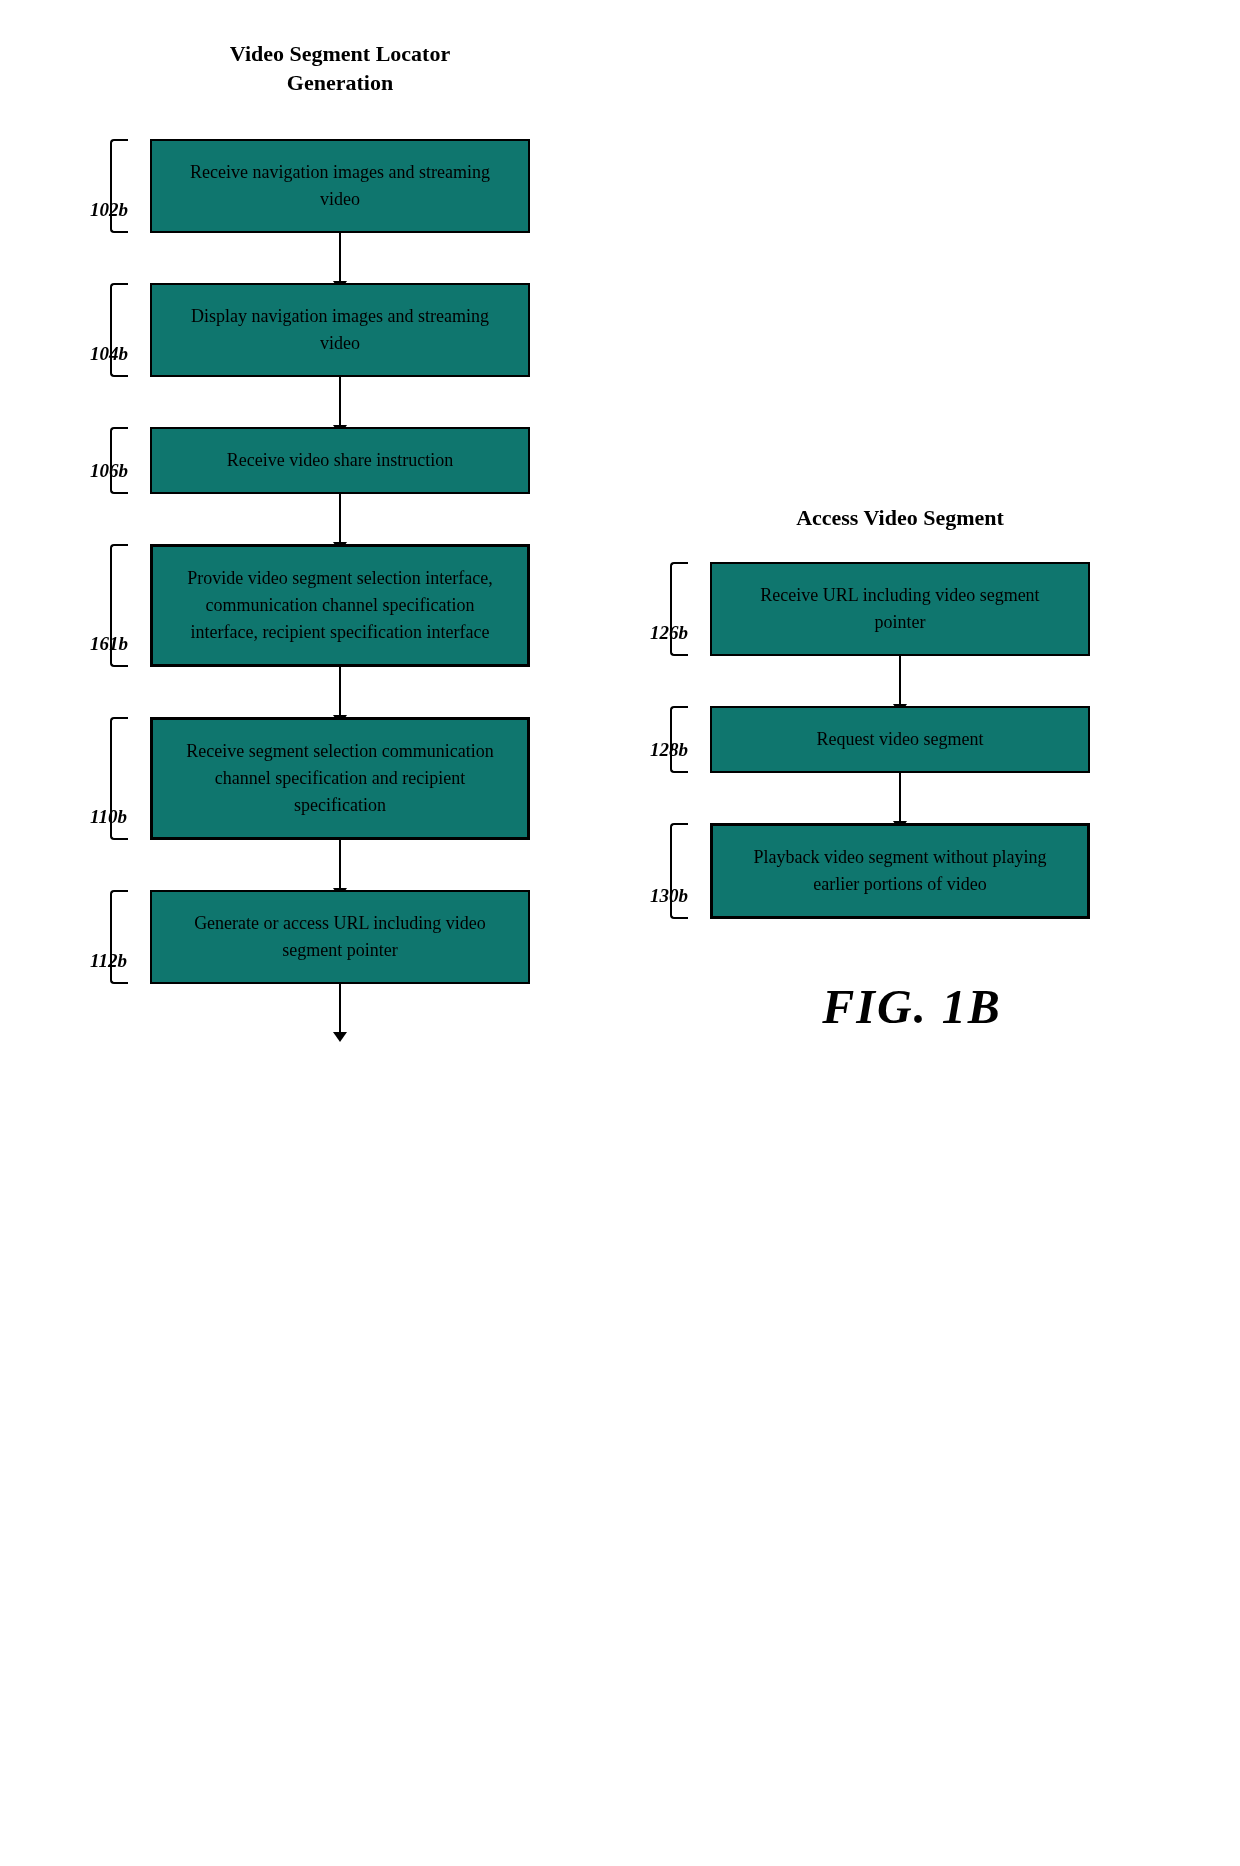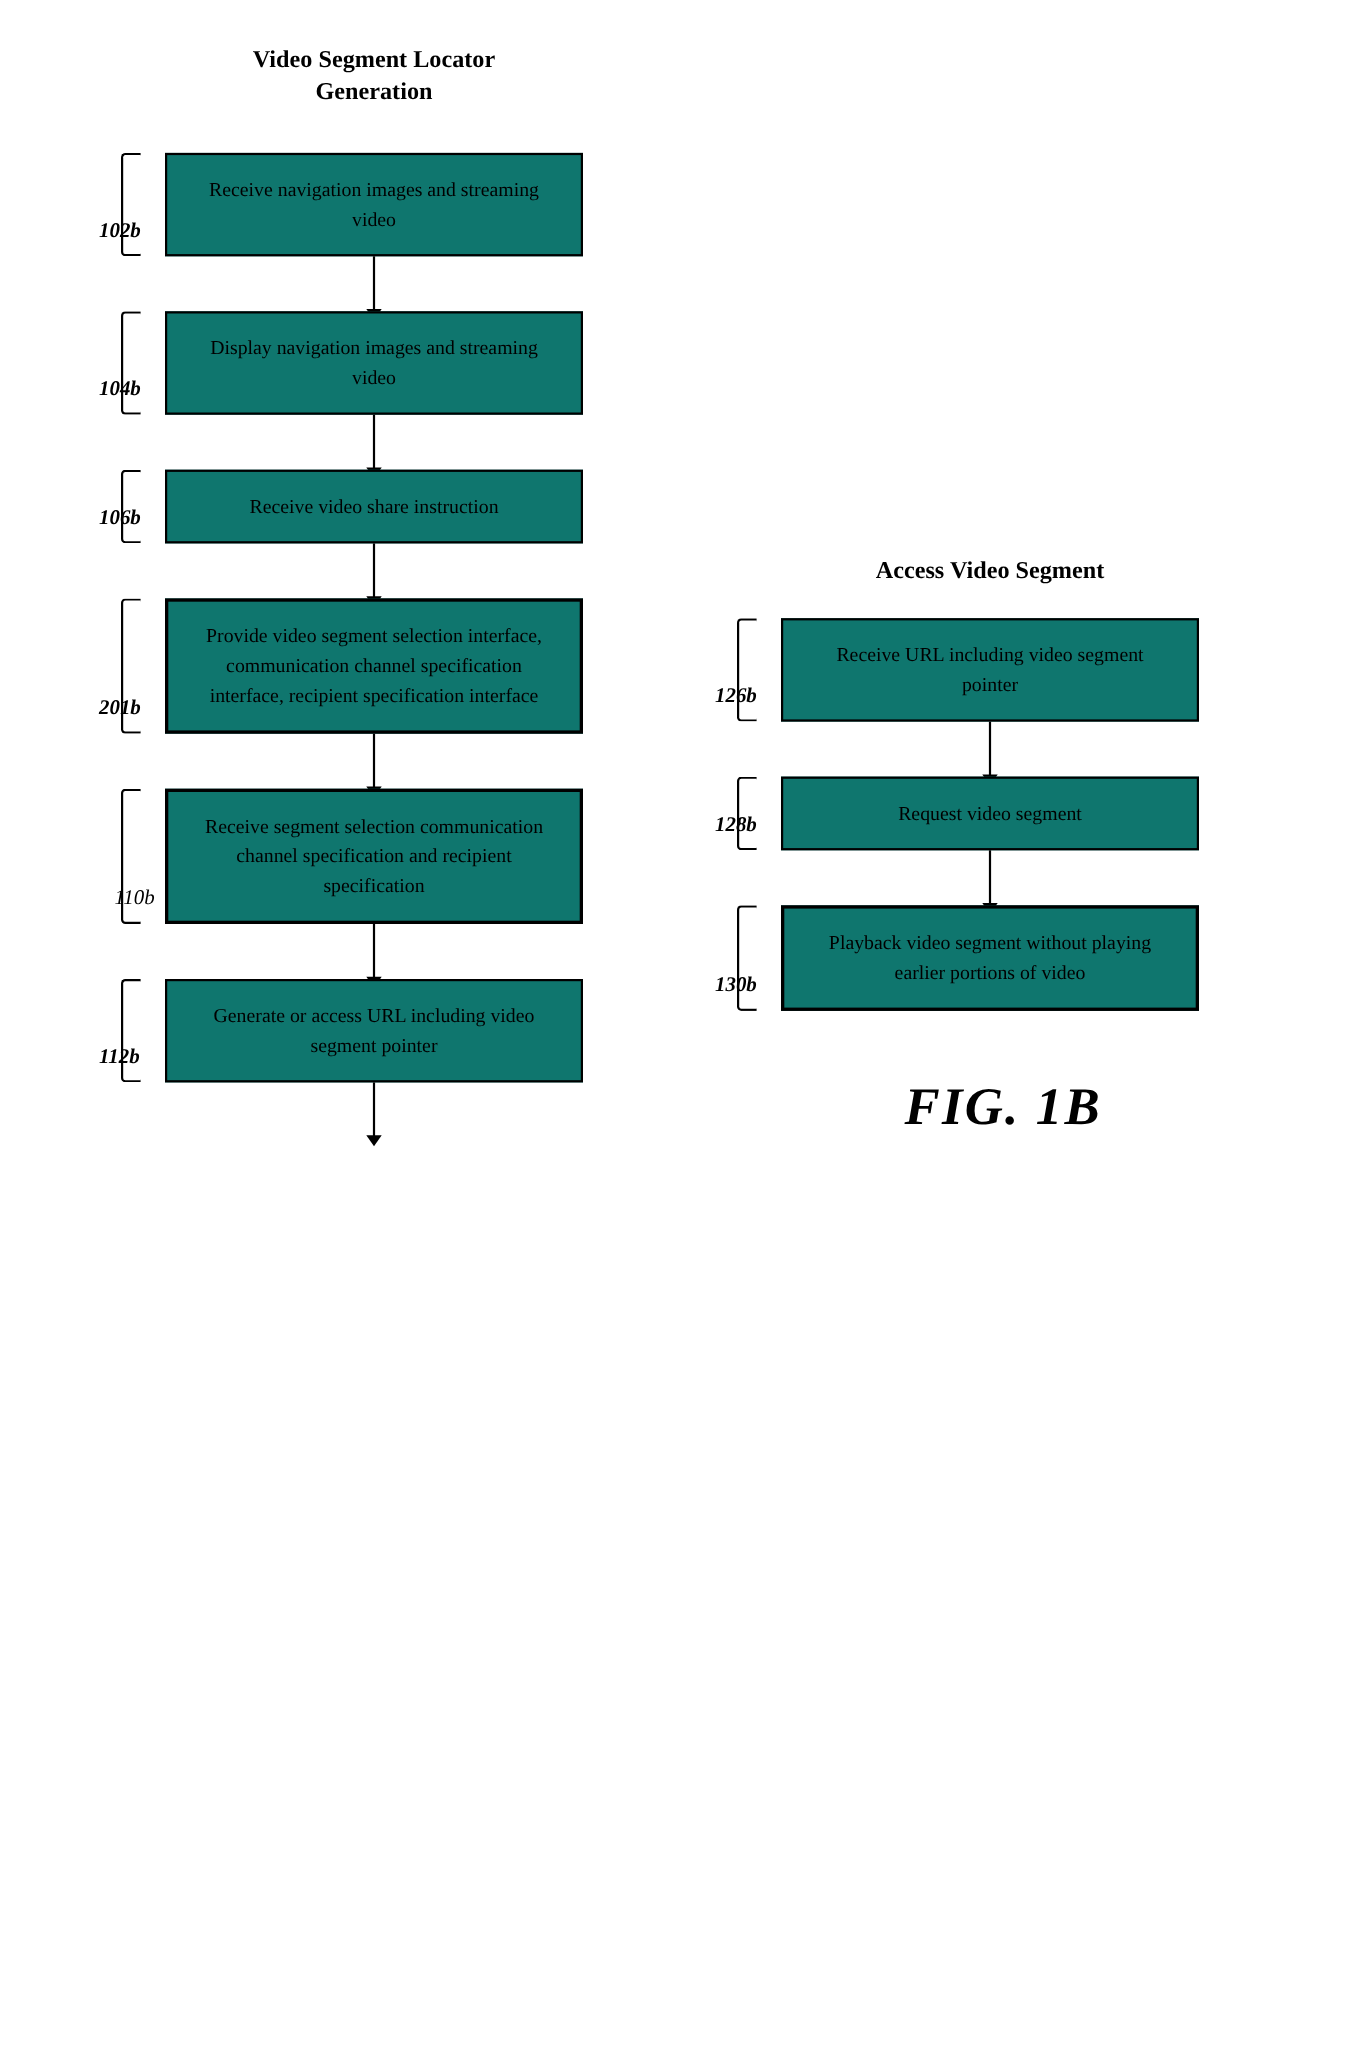--- a/index.html
+++ b/index.html
@@ -112,29 +112,29 @@
             <div style="position: absolute; left: 30px; top: 0px; bottom: 0px; width: 18px; border-left: 2px solid rgb(0, 0, 0); border-top: 2px solid rgb(0, 0, 0); border-bottom: 2px solid rgb(0, 0, 0); border-right: none; border-radius: 4px 0px 0px 4px;"></div>
             <div class="flowbox">Receive video share instruction</div>
             <div style="font-size: 19px; font-style: italic; font-weight: bold; position: absolute; left: 10px; bottom: 12px;">106b</div>
           </div>
           <div style="width: 2px; background: rgb(0, 0, 0); height: 50px; margin: 0px auto; position: relative;">
             <div style="position: absolute; bottom: -8px; left: 50%; transform: translateX(-50%); width: 0px; height: 0px; border-left: 7px solid transparent; border-right: 7px solid transparent; border-top: 10px solid rgb(0, 0, 0);"></div>
           </div>
           <div style="position: relative; width: 100%; display: flex; flex-direction: column; align-items: center;">
             <div style="position: absolute; left: 30px; top: 0px; bottom: 0px; width: 18px; border-left: 2px solid rgb(0, 0, 0); border-top: 2px solid rgb(0, 0, 0); border-bottom: 2px solid rgb(0, 0, 0); border-right: none; border-radius: 4px 0px 0px 4px;"></div>
             <div class="flowbox thick">Provide video segment selection interface, communication channel specification interface, recipient specification interface</div>
-            <div style="font-size: 19px; font-style: italic; font-weight: bold; position: absolute; left: 10px; bottom: 12px;">201b</div>
+            <div style="font-size: 19px; font-style: italic; font-weight: bold; position: absolute; left: 10px; bottom: 12px;">161b</div>
           </div>
           <div style="width: 2px; background: rgb(0, 0, 0); height: 50px; margin: 0px auto; position: relative;">
             <div style="position: absolute; bottom: -8px; left: 50%; transform: translateX(-50%); width: 0px; height: 0px; border-left: 7px solid transparent; border-right: 7px solid transparent; border-top: 10px solid rgb(0, 0, 0);"></div>
           </div>
           <div style="position: relative; width: 100%; display: flex; flex-direction: column; align-items: center;">
             <div style="position: absolute; left: 30px; top: 0px; bottom: 0px; width: 18px; border-left: 2px solid rgb(0, 0, 0); border-top: 2px solid rgb(0, 0, 0); border-bottom: 2px solid rgb(0, 0, 0); border-right: none; border-radius: 4px 0px 0px 4px;"></div>
             <div class="flowbox thick">Receive segment selection communication channel specification and recipient specification</div>
-            <div style="font-size: 19px; font-style: italic; font-weight: normal; position: absolute; left: 24px; bottom: 12px;">110b</div>
+            <div style="font-size: 19px; font-style: italic; font-weight: bold; position: absolute; left: 10px; bottom: 12px;">110b</div>
           </div>
           <div style="width: 2px; background: rgb(0, 0, 0); height: 50px; margin: 0px auto; position: relative;">
             <div style="position: absolute; bottom: -8px; left: 50%; transform: translateX(-50%); width: 0px; height: 0px; border-left: 7px solid transparent; border-right: 7px solid transparent; border-top: 10px solid rgb(0, 0, 0);"></div>
           </div>
           <div style="position: relative; width: 100%; display: flex; flex-direction: column; align-items: center;">
             <div style="position: absolute; left: 30px; top: 0px; bottom: 0px; width: 18px; border-left: 2px solid rgb(0, 0, 0); border-top: 2px solid rgb(0, 0, 0); border-bottom: 2px solid rgb(0, 0, 0); border-right: none; border-radius: 4px 0px 0px 4px;"></div>
             <div class="flowbox">Generate or access URL including video segment pointer</div>
             <div style="font-size: 19px; font-style: italic; font-weight: bold; position: absolute; left: 10px; bottom: 12px;">112b</div>
           </div>
           <div style="width: 2px; background: rgb(0, 0, 0); height: 50px; margin: 0px auto; position: relative;">

